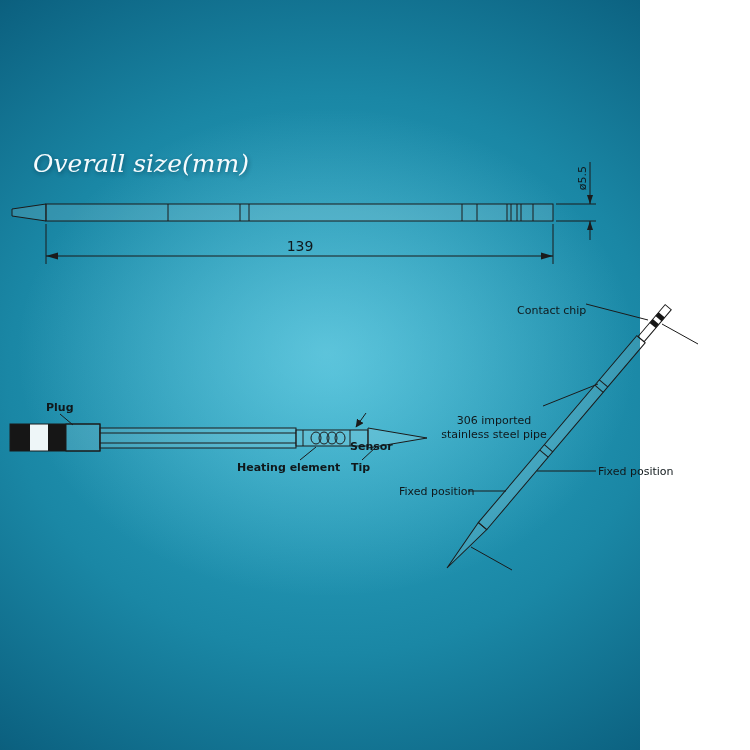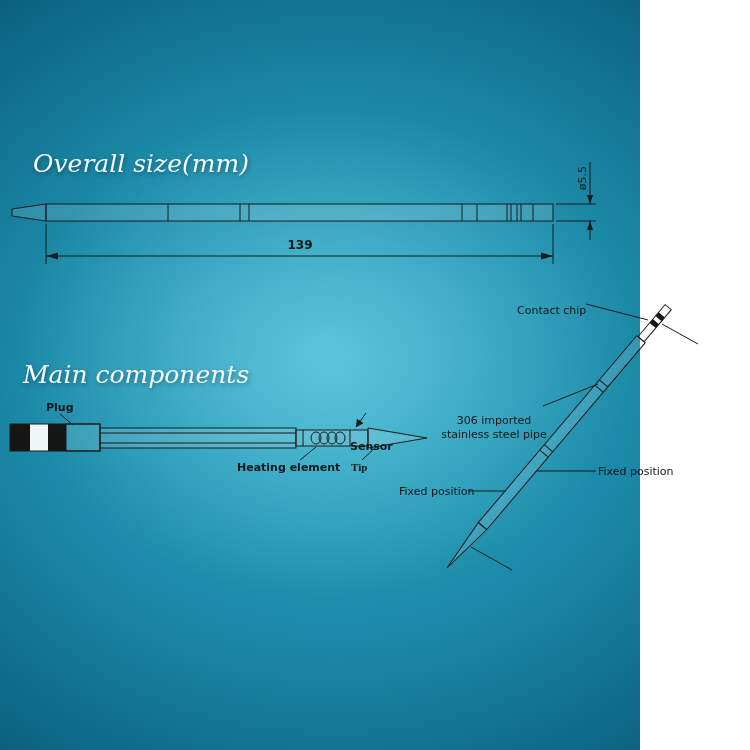--- a/index.html
+++ b/index.html
@@ -35,22 +35,22 @@
     position: absolute;
     font-size: 11px;
     color: #10181b;
     line-height: 13.5px;
     white-space: nowrap;
   }
   .lbl.bold { font-weight: bold; }
   .lbl.wrap { white-space: normal; text-align: center; }
   .dim {
     position: absolute;
-    font-size: 12px;
-    font-weight: bold;
+    font-size: 14px;
+    font-weight: normal;
     color: #10181b;
     text-align: center;
   }
   .rot {
     transform: rotate(-90deg);
     font-weight: normal;
     font-size: 11px;
   }
 </style>
 </head>
@@ -139,28 +139,27 @@
       <line x1="586" y1="304" x2="648" y2="320"></line>
       <line x1="698" y1="344" x2="662" y2="324"></line>
       <line x1="543" y1="406" x2="598" y2="384"></line>
       <line x1="596" y1="471" x2="537" y2="471"></line>
       <line x1="468" y1="491" x2="506" y2="491"></line>
       <line x1="512" y1="570" x2="471" y2="547"></line>
     </g>
   </svg>
 
   <div class="title" style="left:33px; top:149px;">Overall size(mm)</div>
-  <div class="title" style="left:23px; top:360px;">Main components</div>
 
   <div class="dim" style="left:282px; top:238px; width:36px;">139</div>
   <div class="dim rot" style="left:561px; top:171px; width:44px; height:14px;">ø5.5</div>
 
   <div class="lbl bold" style="left:46px; top:401px;">Plug</div>
   <div class="lbl bold" style="left:350px; top:400px;margin-top:40px;">Sensor</div>
   <div class="lbl bold" style="left:237px; top:461px;">Heating element</div>
-  <div class="lbl bold" style="left:351px; top:461px;font-family:Liberation Serif, serif;">Tip</div>
+  <div class="lbl bold" style="left:351px; top:461px;">Tip</div>
 
   <div class="lbl" style="left:517px; top:284px;margin-top:20px;">Contact chip</div>
   <div class="lbl wrap" style="left:440px; top:414px; width:108px;">306 imported stainless steel pipe</div>
   <div class="lbl" style="left:598px; top:465px;">Fixed position</div>
   <div class="lbl" style="left:399px; top:485px;">Fixed position</div>
 
 </div>
 
 </body></html>

